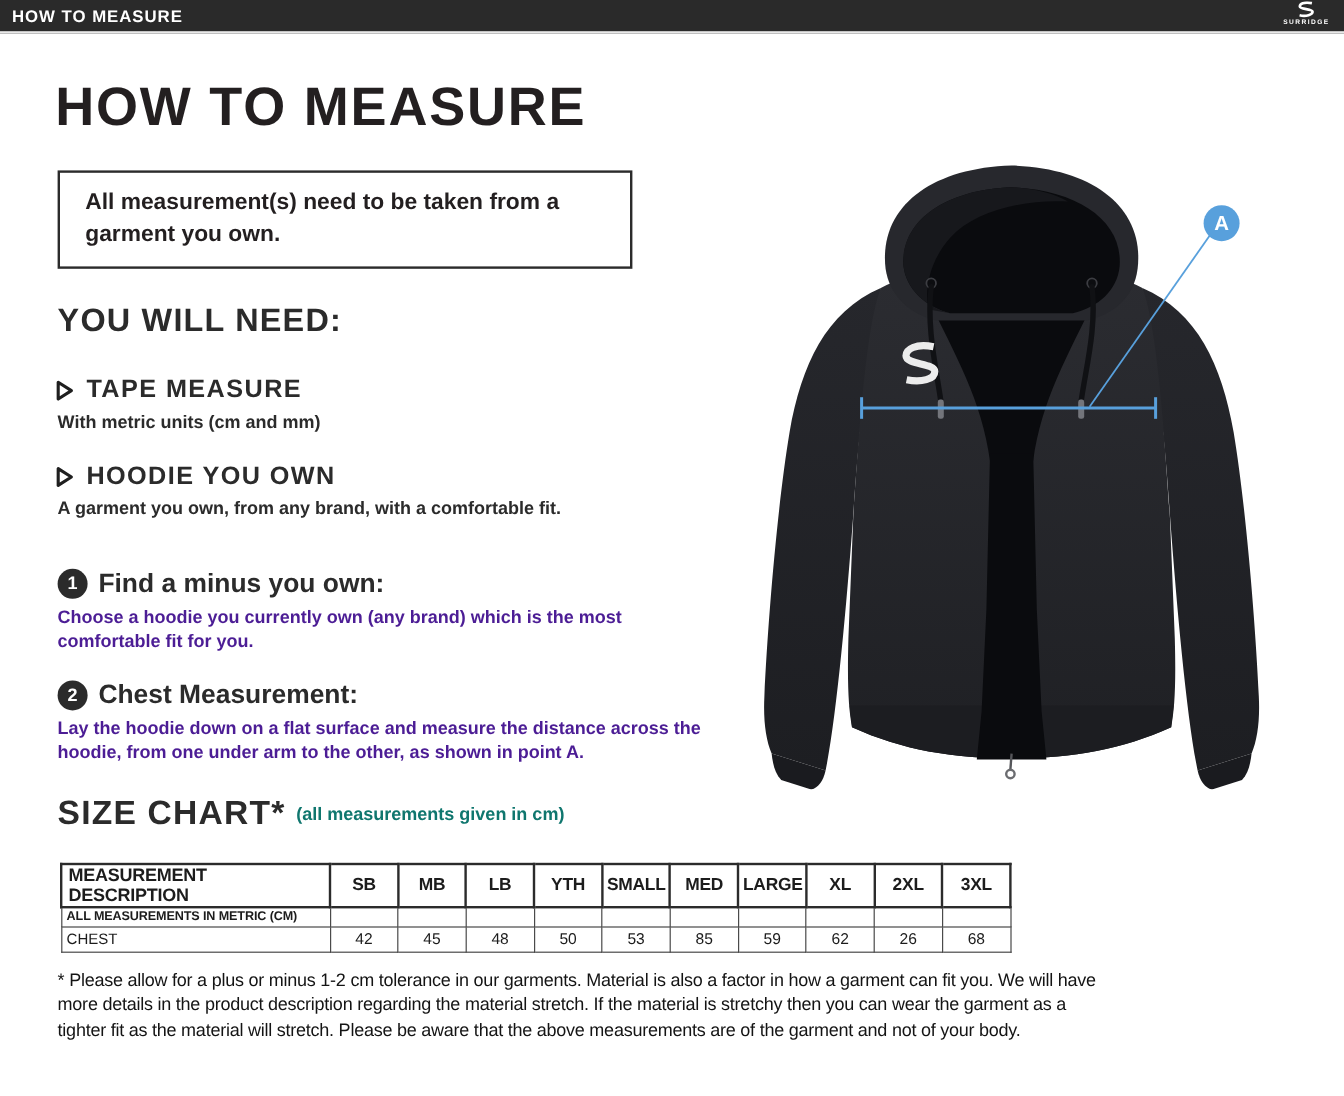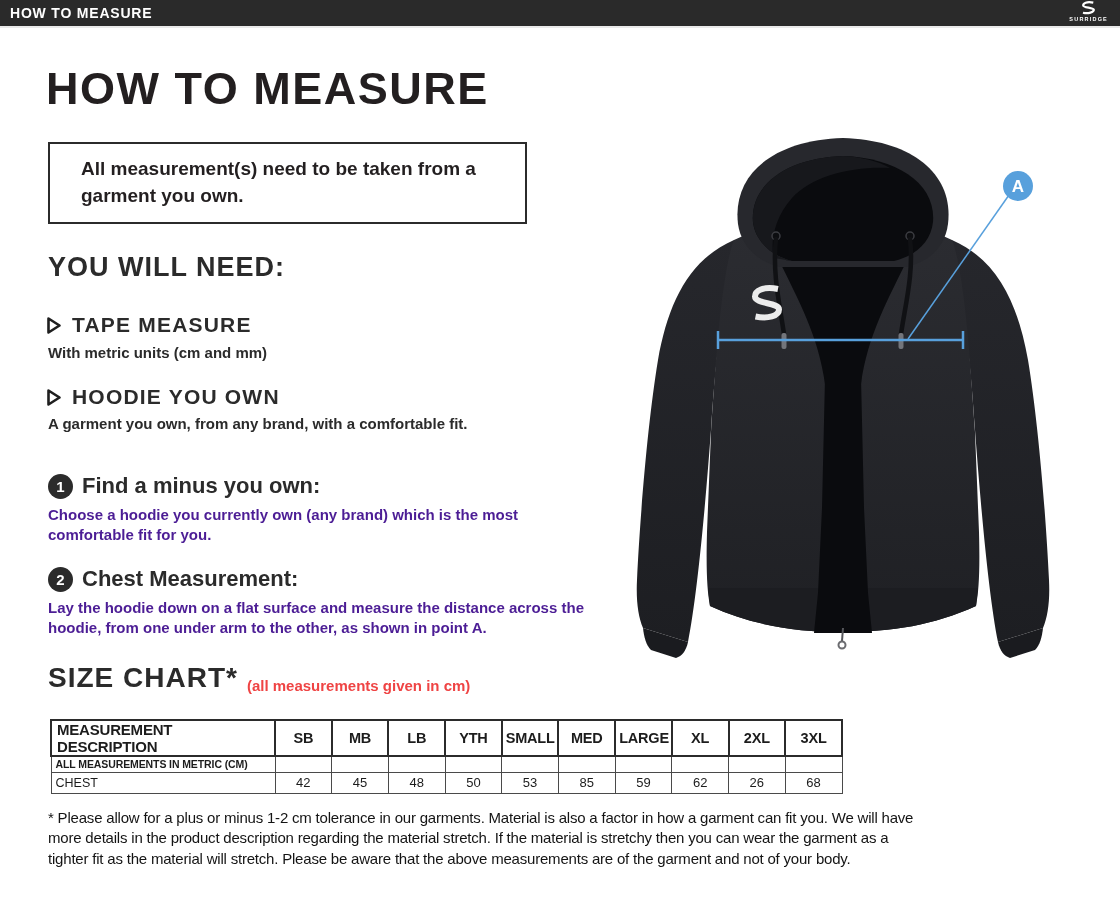--- a/index.html
+++ b/index.html
@@ -14,21 +14,21 @@
   }
   .topbar-title { font-size:14px; font-weight:bold; letter-spacing:0.8px; margin-left:10px; }
   .topbar-logo { position:absolute; right:12px; top:1px; display:flex; flex-direction:column; align-items:center; line-height:1; }
   .topbar-logo .brand-word { font-size:5.5px; font-weight:bold; letter-spacing:1.2px; margin-top:1px; color:#fff; }
 
   
   .page-title { position:absolute; left:46px; top:63px; font-size:45px; font-weight:bold; letter-spacing:1.5px; color:#231f20; }
 
   .notice-box {
     position:absolute; left:48px; top:142px; width:479px;
-    border:2.5px solid #2b2b2b; padding:12px 31px;
+    border:2.5px solid #2b2b2b; padding:12px 21px;
     font-size:19px; font-weight:bold; line-height:1.42; color:#231f20;
   }
 
   .section-heading { position:absolute; left:48px; font-size:27px; font-weight:bold; letter-spacing:1px; color:#2b2b2b; }
   #ywn-heading { top:252px; }
 
   .need-item { position:absolute; left:46px; display:flex; align-items:center; gap:10px; }
   .need-item .need-title { font-size:21px; font-weight:bold; letter-spacing:1.2px; color:#2b2b2b; }
   #need-tape { top:313px; }
   #need-hoodie { top:385px; }
@@ -41,23 +41,23 @@
     width:25px; height:25px; border-radius:50%; background:#2b2b2b; color:#fff;
     font-size:15px; font-weight:bold; display:flex; align-items:center; justify-content:center; flex:0 0 auto;
   }
   .step-title { font-size:22px; font-weight:bold; color:#2b2b2b; }
   #step1-header { top:473px; }
   #step2-header { top:566px; }
   .step-desc { position:absolute; left:48px; font-size:15px; font-weight:bold; line-height:1.32; color:#4c1d95; }
   #step1-desc { top:505px; width:545px; }
   #step2-desc { top:598px; width:580px; }
 
-  .sc-heading-row { position:absolute; left:48px; top:662px; display:flex; align-items:flex-end; gap:9px; }
+  .sc-heading-row { position:absolute; left:48px; top:662px; display:flex; align-items:center; gap:9px; }
   .sc-heading { font-size:28px; font-weight:bold; letter-spacing:1px; color:#2b2b2b; }
-  .sc-subheading { font-size:15px; font-weight:bold; color:#ef4444; }
+  .sc-subheading { font-size:15px; font-weight:bold; color:#0f766e; }
 
   
   #size-table {
     position:absolute; left:50px; top:719px; width:793px;
     border-collapse:collapse; table-layout:fixed; color:#1c1c1c;
   }
   #size-table th {
     border:2px solid #2b2b2b; font-size:14.5px; font-weight:bold;
     height:24px; padding:0 3px; text-align:center; letter-spacing:-0.2px;
   }

